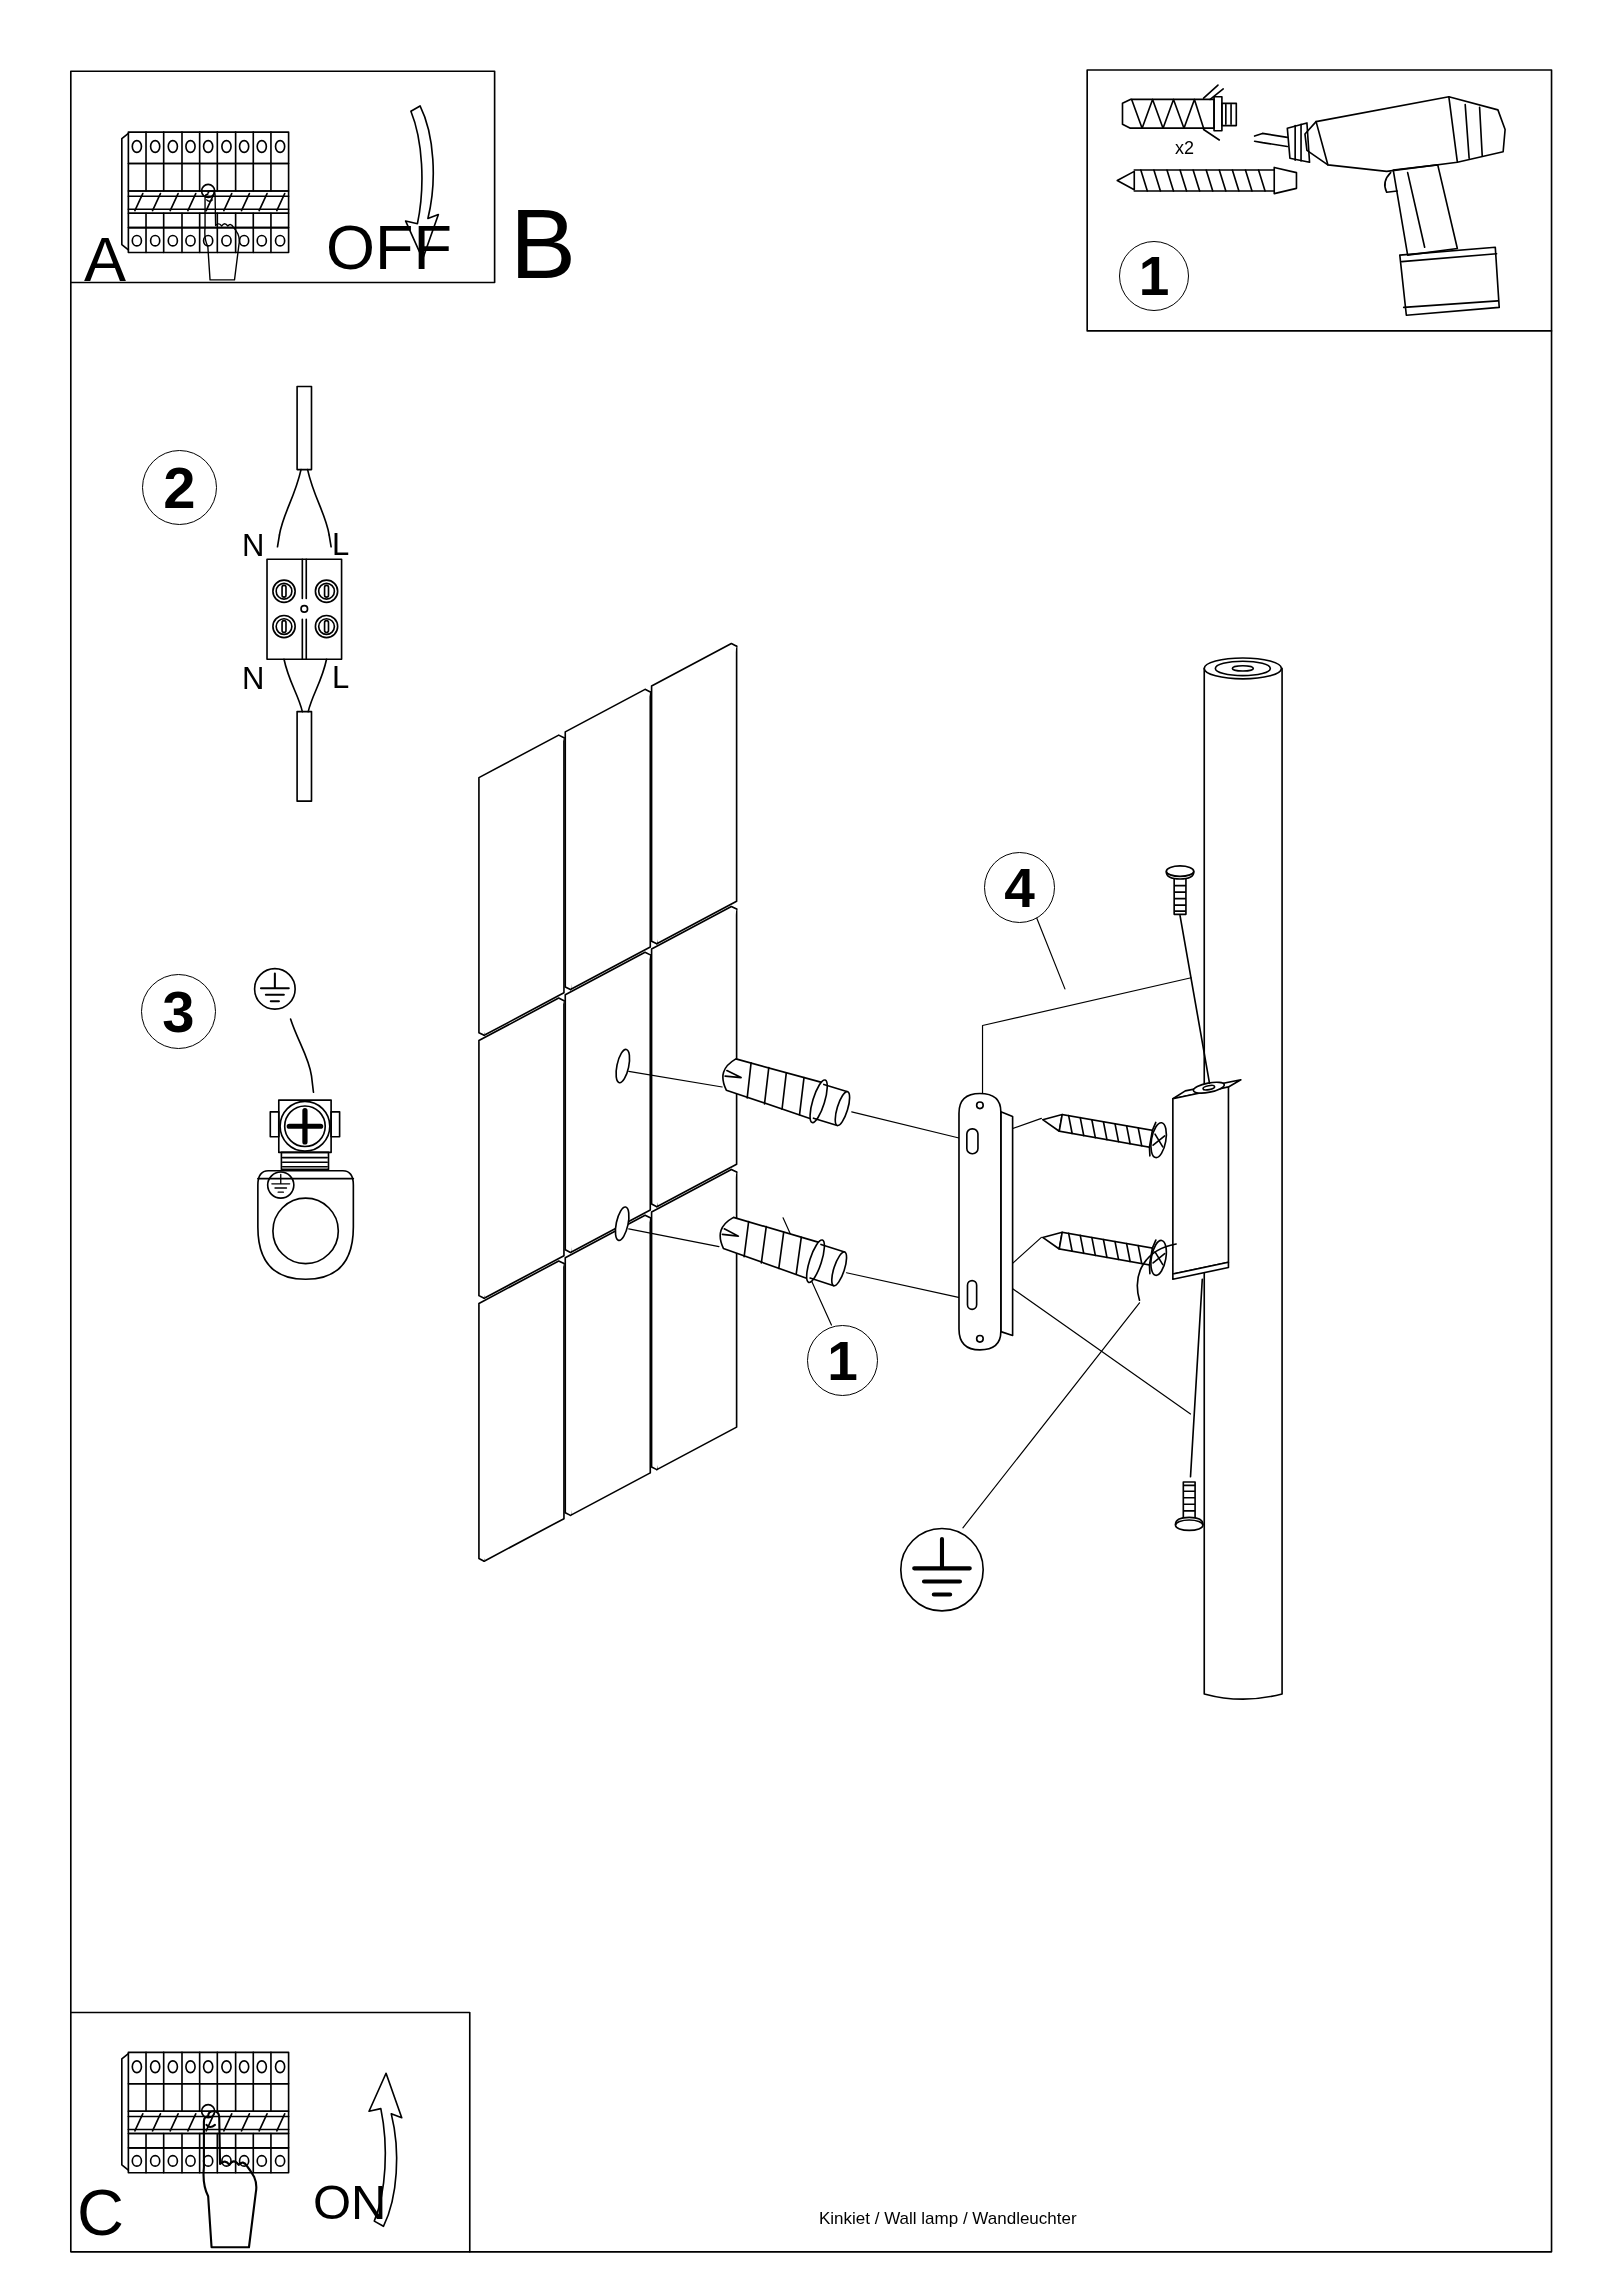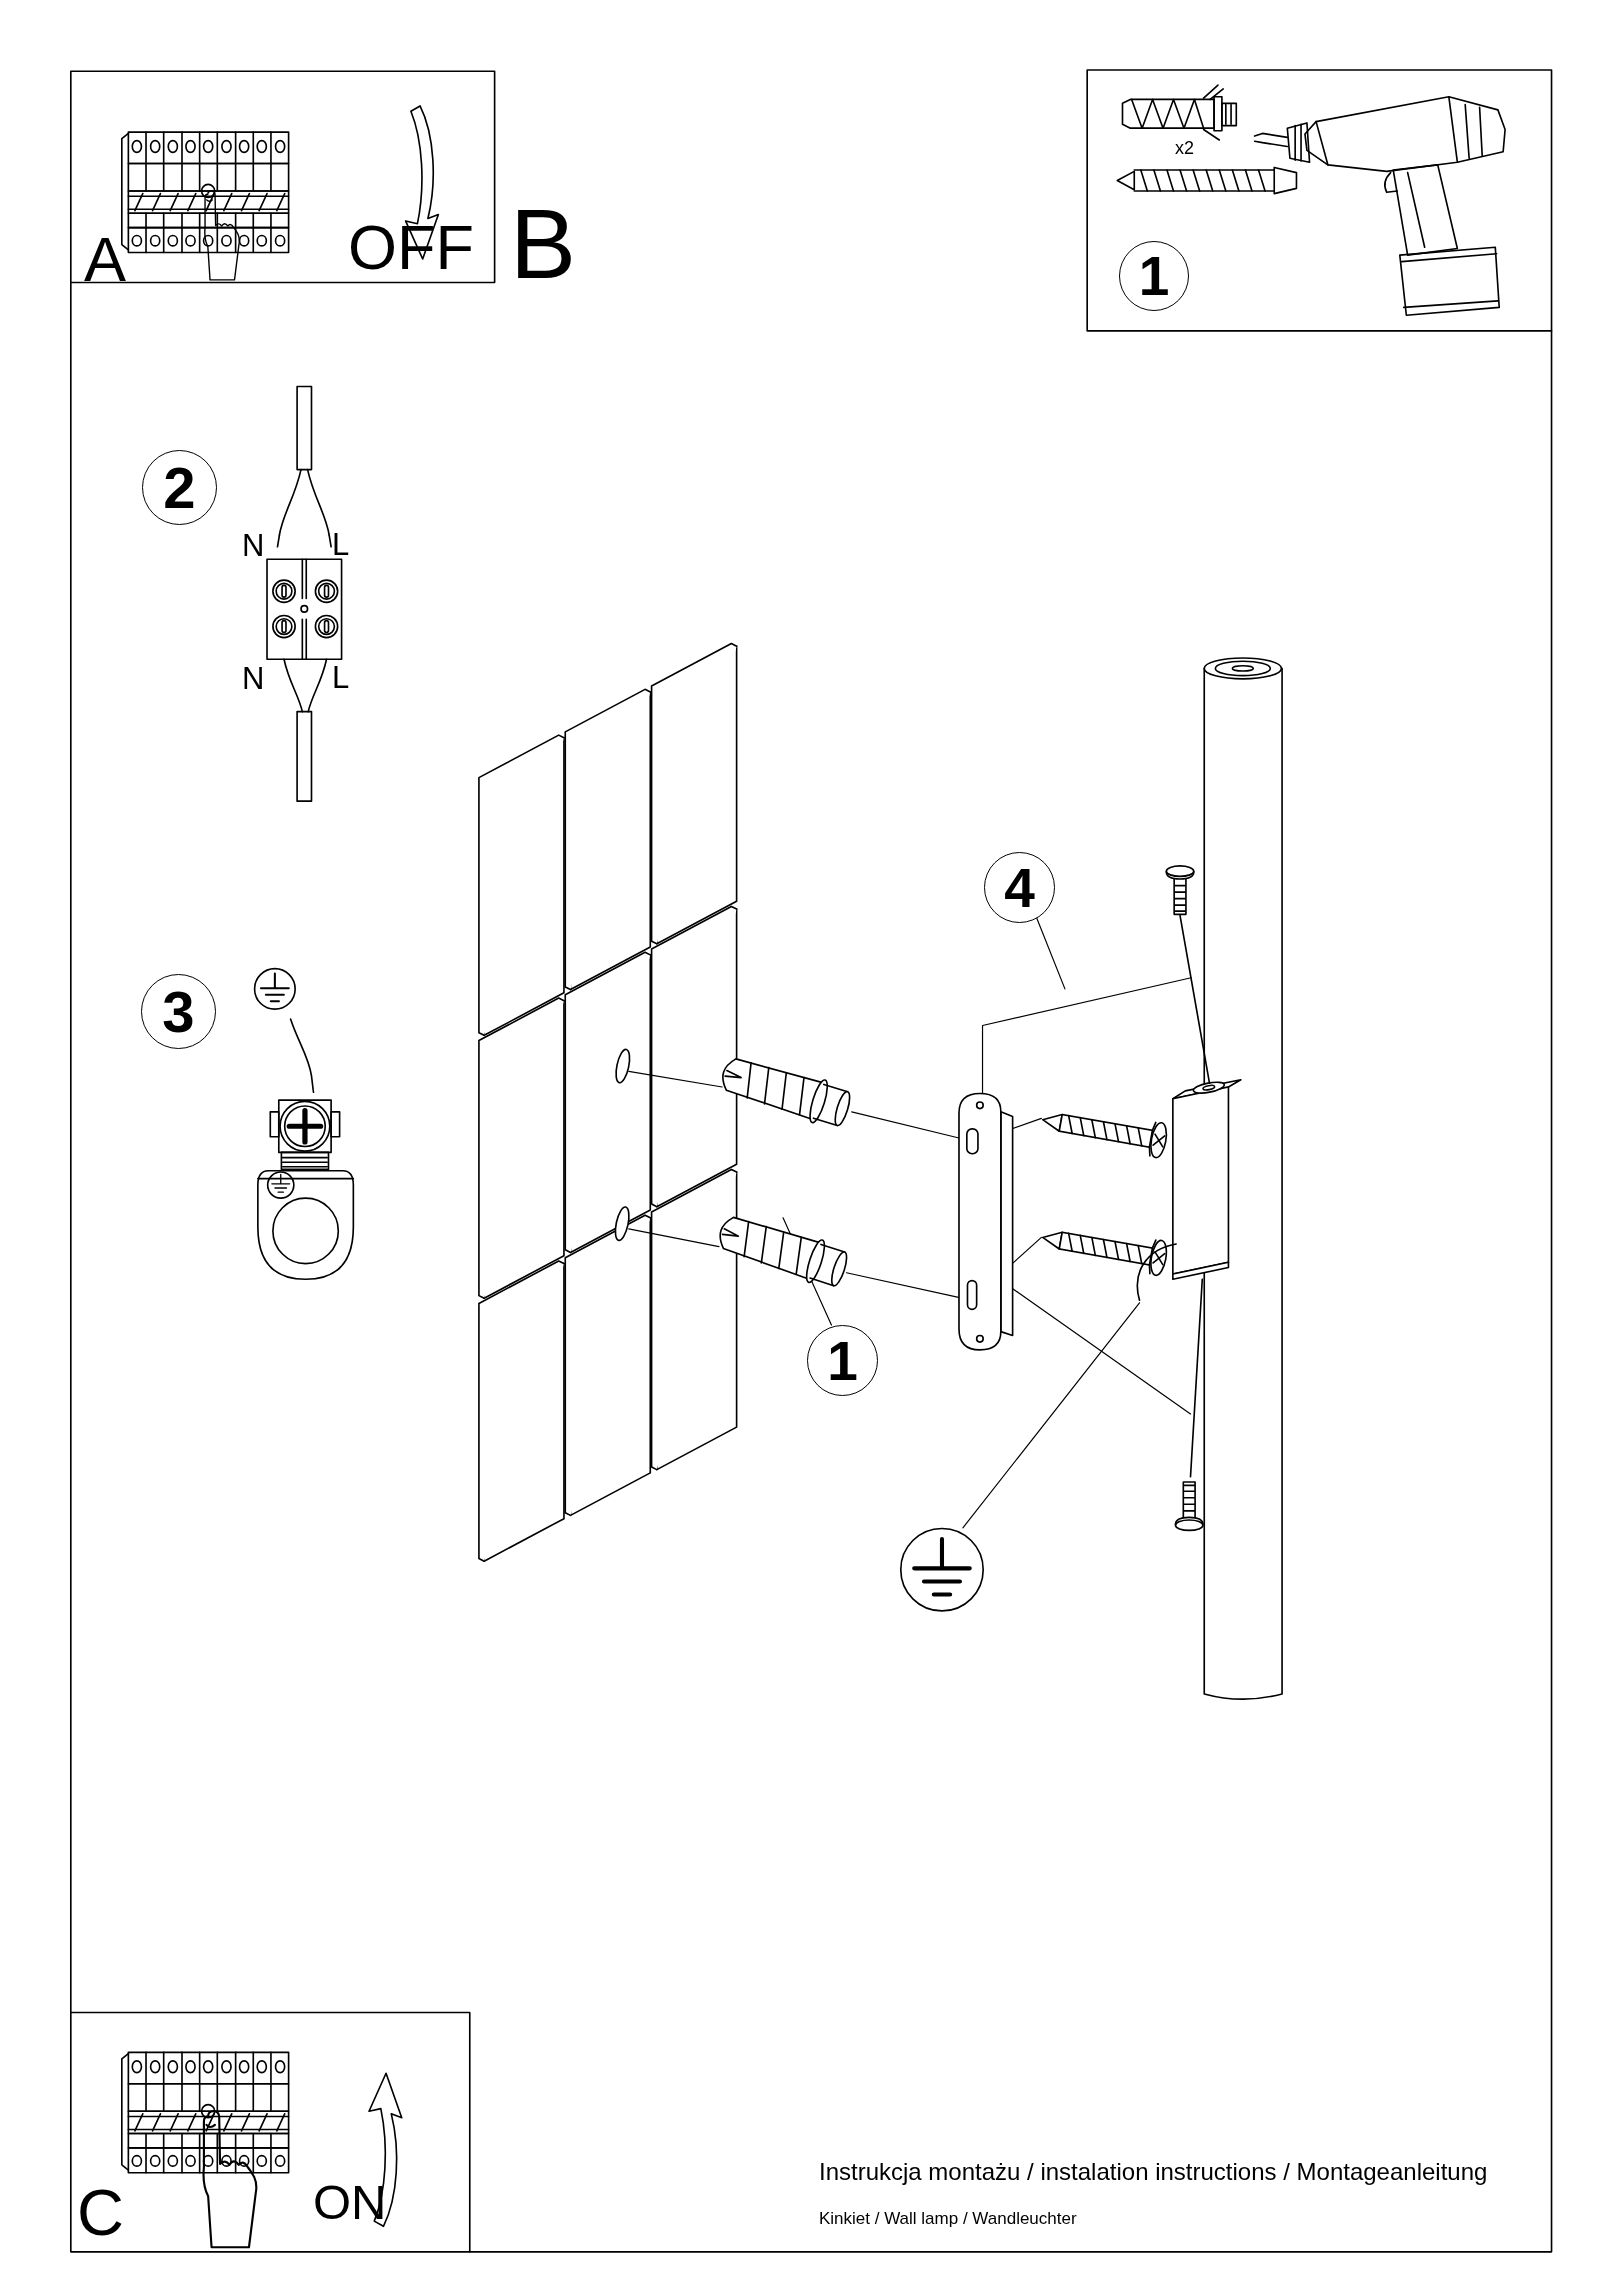--- a/index.html
+++ b/index.html
@@ -281,21 +281,21 @@
     </g>
 
     <g>
       <use href="#breaker" transform="translate(184,3132)"></use>
       <use href="#hand" transform="translate(279,3228) scale(1.3)"></use>
       <use href="#arrow-down" transform="translate(556,3408) scale(1,-1)"></use>
     </g>
   </svg>
 
   <div class="ovl biglabel" style="left:84px;top:228px;font-size:63px;">A</div>
-  <div class="ovl" style="left:326px;top:216px;font-size:63px;margin-left:22px;">OFF</div>
+  <div class="ovl" style="left:326px;top:216px;font-size:63px;">OFF</div>
   <div class="ovl" style="left:510px;top:194px;font-size:99px;">B</div>
 
   <div class="ovl" style="left:1175px;top:139px;font-size:18px;">x2</div>
 
   <div class="step-circle" style="left:1119px;top:241px;width:68px;height:68px;font-size:55px;">1</div>
 
   <div class="step-circle" style="left:142px;top:450px;width:73px;height:73px;font-size:58px;">2</div>
 
   <div class="ovl" style="left:242px;top:530px;font-size:31px;">N</div>
   <div class="ovl" style="left:332px;top:529px;font-size:31px;">L</div>
@@ -304,17 +304,16 @@
 
   <div class="step-circle" style="left:141px;top:974px;width:73px;height:73px;font-size:58px;">3</div>
 
   <div class="step-circle" style="left:984px;top:852px;width:69px;height:69px;font-size:55px;">4</div>
 
   <div class="step-circle" style="left:807px;top:1325px;width:69px;height:69px;font-size:55px;">1</div>
 
   <div class="ovl biglabel" style="left:77px;top:2180px;font-size:65px;">C</div>
   <div class="ovl" style="left:313px;top:2178px;font-size:49px;">ON</div>
 
-  <div class="ovl" style="left:819px;top:2160px;font-size:24px;">Instrukcja montażu / instalation instructions / Montageanleitung</div>
   <div class="ovl" style="left:819px;top:2210px;font-size:17px;">Kinkiet / Wall lamp / Wandleuchter</div>
 
 </div>
 
 
 </body></html>

